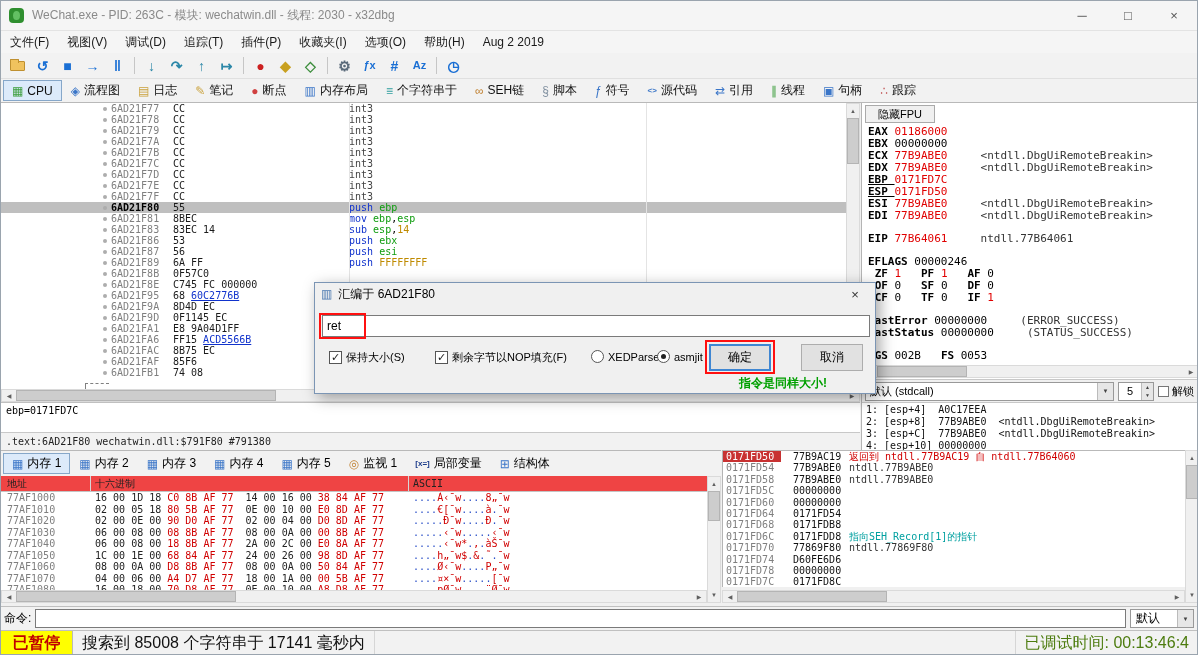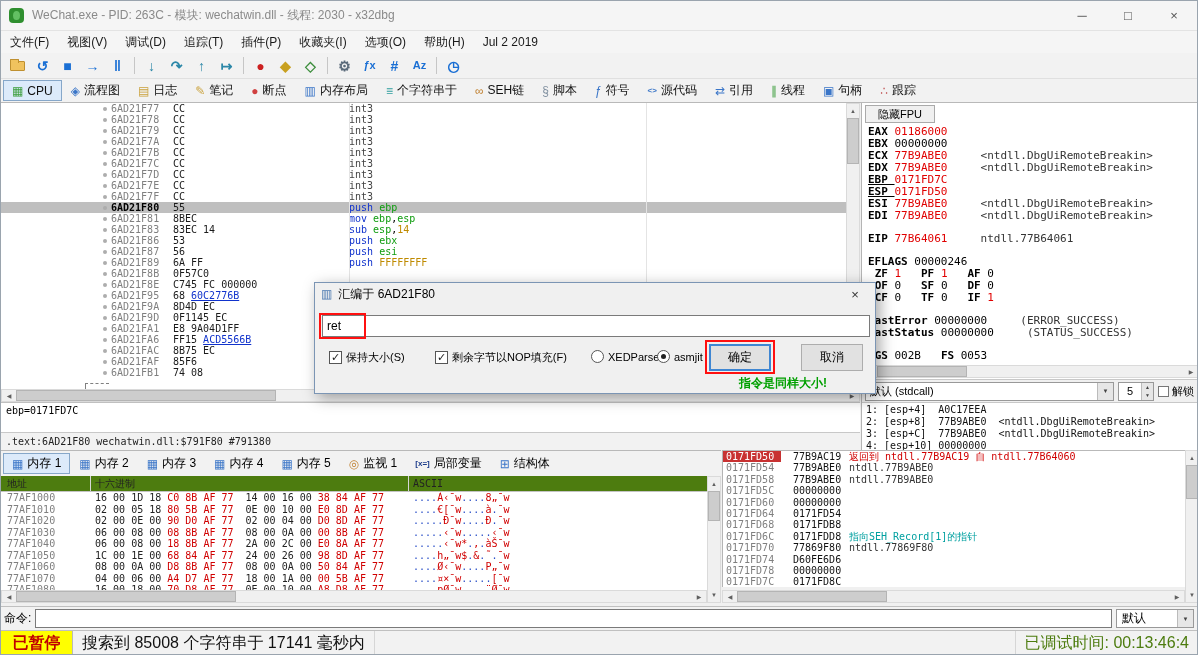--- a/index.html
+++ b/index.html
@@ -86,21 +86,21 @@
   .spin-btns span{flex:1;display:flex;align-items:center;justify-content:center;font-size:5px;color:#444;background:#e6e6e6}
   .unlock{display:flex;align-items:center;gap:3px;flex:none;padding-right:2px}
   .chk-sm{width:11px;height:11px;background:#fff;border:1px solid #777;display:inline-flex;align-items:center;justify-content:center;font-size:9px}
   .args{position:absolute;left:0;top:301px;right:0;bottom:0;background:#fff;overflow:hidden;font-family:"DejaVu Sans Mono",monospace;font-size:10px}
   .argrow{height:12px;line-height:12px;white-space:pre;padding-left:4px;color:#111}
 
   
   .btabs{position:absolute;left:0;top:449px;width:720px;height:26px;background:#f2f2f2;border-top:1px solid #b9b9b9;display:flex;align-items:center;padding-left:2px}
   .btab{display:flex;align-items:center;gap:4px;height:21px;padding:0 8px;font-size:12px;border:1px solid transparent;white-space:nowrap}
   .btab.active{background:#dceafa;border:1px solid #86a7c9}
-  .dumphdr{position:absolute;left:0;top:475px;width:706px;height:16px;background:#4d7c0f;border-bottom:1px solid #c4c4c4;display:flex;font-family:"DejaVu Sans Mono",monospace;font-size:10px;color:#222;align-items:center}
+  .dumphdr{position:absolute;left:0;top:475px;width:706px;height:16px;background:#ef4444;border-bottom:1px solid #c4c4c4;display:flex;font-family:"DejaVu Sans Mono",monospace;font-size:10px;color:#222;align-items:center}
   .dh-addr{width:90px;padding-left:6px;border-right:1px solid #d6d6d6;height:100%;display:flex;align-items:center}
   .dh-hex{width:318px;padding-left:4px;border-right:1px solid #d6d6d6;height:100%;display:flex;align-items:center}
   .dh-ascii{flex:1;padding-left:4px;height:100%;display:flex;align-items:center}
   .dump{position:absolute;left:0;top:491px;width:706px;height:98px;background:#fff;overflow:hidden;font-family:"DejaVu Sans Mono",monospace;font-size:10px}
   .dumprow{display:flex;height:11.5px;line-height:11.5px;white-space:pre}
   .du-addr{width:90px;flex:none;color:#7f7f7f;padding-left:6px}
   .du-hex{width:318px;flex:none;padding-left:4px}
   .du-ascii{flex:1;padding-left:4px}
   .b0{color:#222}.b1{color:#d00000}
   .a0{color:#2b50c8}.a1{color:#d00000}
@@ -111,21 +111,21 @@
   .st-addr{width:58px;flex:none;color:#7f7f7f;padding-left:3px}
   .st-addr.stsel{background:#c83232;color:#fff}
   .st-val{width:64px;flex:none;color:#111;padding-left:12px}
   .st-com{flex:1;padding-left:4px}
   .cyanc{color:#00a0a0}
   .darkc{color:#333}
 
   
   .cmdbar{position:absolute;left:0;top:605px;width:100%;height:24px;background:#f2f2f2;border-top:1px solid #c0c0c0;display:flex;align-items:center;gap:4px;padding:0 3px;font-size:12px}
   .cmd-input{flex:1;height:19px;border:1px solid #7a7a7a;background:#fff;font-size:12px;padding:0 4px;font-family:"DejaVu Sans Mono",monospace}
-  .cmd-combo{width:78px;height:19px;background:#fff;border:1px solid #999;display:flex;align-items:center;padding-left:5px;flex:none}
+  .cmd-combo{width:64px;height:19px;background:#fff;border:1px solid #999;display:flex;align-items:center;padding-left:5px;flex:none}
 
   
   .statusbar{position:absolute;left:0;top:629px;width:100%;height:26px;background:#f2f2f2;border-top:1px solid #c0c0c0;display:flex;align-items:center;font-size:16px}
   .paused{width:72px;height:100%;background:#ffff00;color:#c00000;font-weight:bold;display:flex;align-items:center;justify-content:center;border-right:1px solid #b9b9b9;flex:none}
   .sb-msg{padding:0 9px;color:#111;border-right:1px solid #d6d6d6;height:100%;display:flex;align-items:center}
   .sb-spacer{flex:1;height:100%}
   .sb-time{padding:0 8px;color:#4d7c0f;border-left:1px solid #d6d6d6;height:100%;display:flex;align-items:center;white-space:nowrap}
 
   
   .dialog{position:absolute;left:313px;top:281px;width:562px;height:112px;background:#f0f0f0;border:1px solid #7b95b4;box-shadow:4px 4px 14px rgba(0,0,0,.35);z-index:50}
@@ -159,21 +159,21 @@
 
   <div class="menubar" id="menubar">
       <span class="menu-item">文件(F)</span>
       <span class="menu-item">视图(V)</span>
       <span class="menu-item">调试(D)</span>
       <span class="menu-item">追踪(T)</span>
       <span class="menu-item">插件(P)</span>
       <span class="menu-item">收藏夹(I)</span>
       <span class="menu-item">选项(O)</span>
       <span class="menu-item">帮助(H)</span>
-      <span class="menu-item">Jul 2 2019</span>
+      <span class="menu-item">Aug 2 2019</span>
     </div>
   <div class="toolbar" id="toolbar">
       <button class="tb-btn">
         <span class="shape-folder"></span>
       </button>
       <button class="tb-btn">
         <span class="tb-glyph" style="color: rgb(26, 111, 212);">↺</span>
       </button>
       <button class="tb-btn">
         <span class="tb-glyph" style="color: rgb(26, 111, 212);">■</span>

